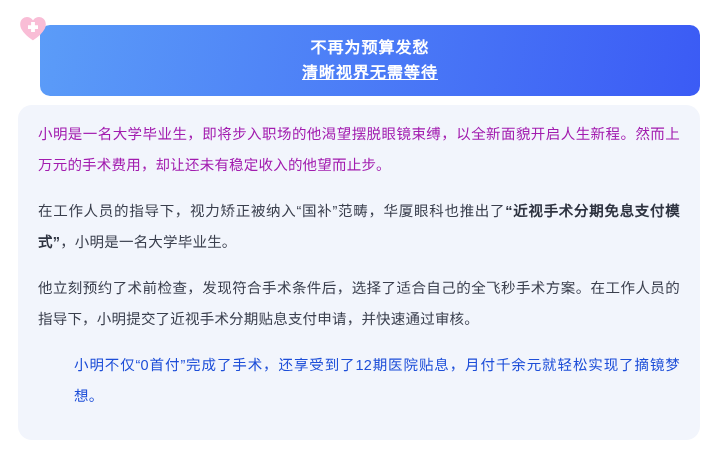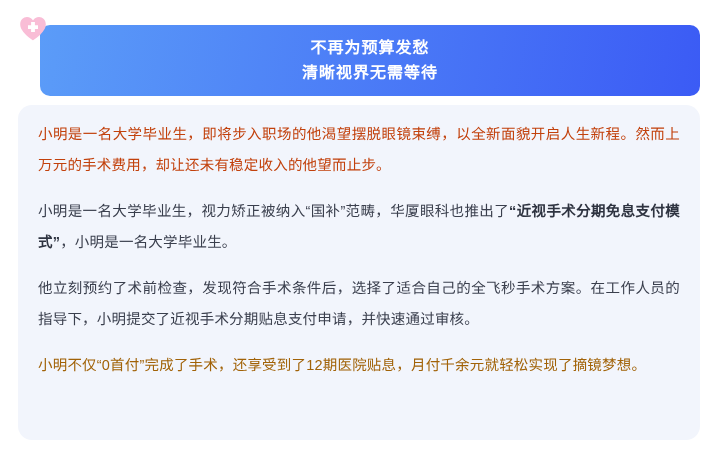--- a/index.html
+++ b/index.html
@@ -97,24 +97,24 @@
   <div class="heart-badge">
     <svg viewBox="0 0 28 25" xmlns="http://www.w3.org/2000/svg" aria-hidden="true">
       <path d="M14 24.2 C14 24.2 1.2 16.4 1.2 8.4 C1.2 4.1 4.3 1.1 8.0 1.1 C10.6 1.1 12.8 2.5 14 4.6 C15.2 2.5 17.4 1.1 20.0 1.1 C23.7 1.1 26.8 4.1 26.8 8.4 C26.8 16.4 14 24.2 14 24.2 Z" fill="#F9BDD6"></path>
       <path d="M12.1 6.1 h3.8 v3.1 h3.1 v3.8 h-3.1 v3.1 h-3.8 v-3.1 h-3.1 v-3.8 h3.1 z" fill="#FFFFFF"></path>
     </svg>
   </div>
 
   <div class="banner-wrap">
     <div class="banner" style="background: linear-gradient(100deg, rgb(91, 156, 248) 0%, rgb(59, 91, 245) 100%);">
       <div class="banner-line" style="color: rgb(255, 255, 255);">不再为预算发愁</div>
-      <div class="banner-line" style="color: rgb(255, 255, 255);">清晰视界无需等待</div>
+      <div class="banner-line" style="color: rgb(255, 255, 255); text-decoration: underline;">清晰视界无需等待</div>
     </div>
   </div>
 
   <div class="content-card" style="background: rgb(242, 245, 252);">
-    <p class="para" style="color: #c2410c;"><span>小明是一名大学毕业生，即将步入职场的他渴望摆脱眼镜束缚，以全新面貌开启人生新程。然而上万元的手术费用，却让还未有稳定收入的他望而止步。</span></p>
-    <p class="para" style="color: rgb(58, 63, 77);"><span>小明是一名大学毕业生，视力矫正被纳入“国补”范畴，华厦眼科也推出了</span><b>“近视手术分期免息支付模式”</b><span>，小明是一名大学毕业生。</span></p>
+    <p class="para" style="color: #a21caf;"><span>小明是一名大学毕业生，即将步入职场的他渴望摆脱眼镜束缚，以全新面貌开启人生新程。然而上万元的手术费用，却让还未有稳定收入的他望而止步。</span></p>
+    <p class="para" style="color: rgb(58, 63, 77);"><span>在工作人员的指导下，视力矫正被纳入“国补”范畴，华厦眼科也推出了</span><b>“近视手术分期免息支付模式”</b><span>，小明是一名大学毕业生。</span></p>
     <p class="para" style="color: rgb(58, 63, 77); margin-top: 8px;"><span>他立刻预约了术前检查，发现符合手术条件后，选择了适合自己的全飞秒手术方案。在工作人员的指导下，小明提交了近视手术分期贴息支付申请，并快速通过审核。</span></p>
-    <p class="para" style="color: #a16207;"><span>小明不仅“0首付”完成了手术，还享受到了12期医院贴息，月付千余元就轻松实现了摘镜梦想。</span></p>
+    <p class="para" style="color: #1d4ed8; margin-left: 36px;"><span>小明不仅“0首付”完成了手术，还享受到了12期医院贴息，月付千余元就轻松实现了摘镜梦想。</span></p>
   </div>
 
 </div>
 
 </body></html>

